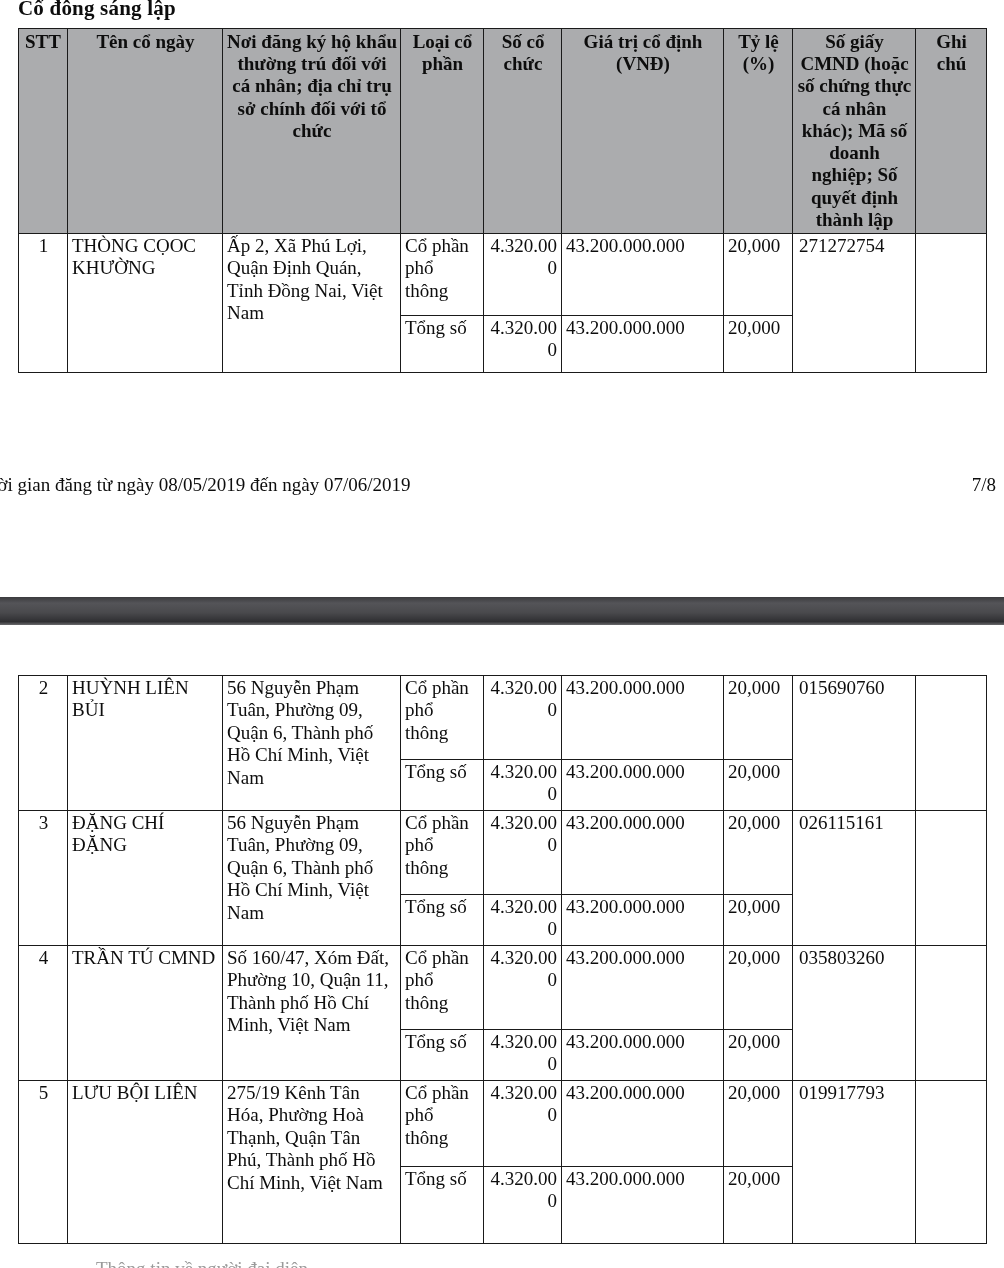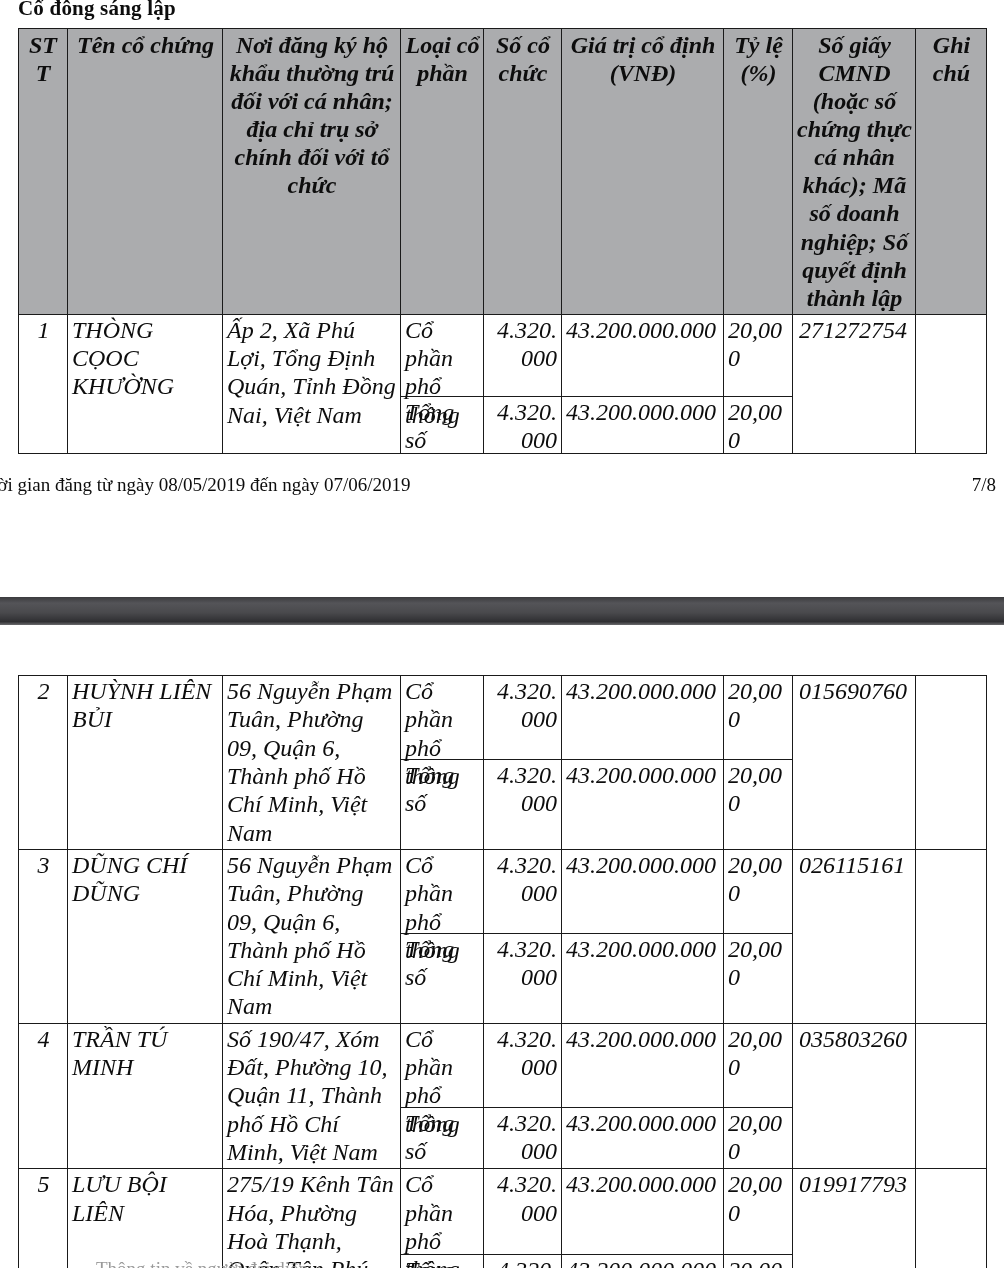--- a/index.html
+++ b/index.html
@@ -26,23 +26,22 @@
     font-weight: bold;
     letter-spacing: .2px;
     line-height: 1.15;
     white-space: nowrap;
   }
 
   .tbl {
     position: absolute;
     border-collapse: collapse;
     table-layout: fixed;
-    font-size: 24px;
+    font-size: 19px;
     line-height: 1.18;
-    font-style: italic;
   }
   .tbl td, .tbl th {
     border: 1.6px solid #1a1a1a;
     padding: 1px 3px 2px 4px;
     vertical-align: top;
     font-weight: normal;
     text-align: left;
     word-wrap: break-word;
     overflow-wrap: break-word;
     hyphens: none;
@@ -137,35 +136,35 @@
       <col class="c-type">
     <col class="c-qty">
       <col class="c-val">
       <col class="c-pct">
       <col class="c-id">
       <col class="c-note">
   </colgroup>
   <thead>
     <tr>
       <th class="h-stt">STT</th>
-      <th>Tên cổ chứng</th>
+      <th>Tên cổ ngày</th>
       <th>Nơi đăng ký hộ khẩu thường trú đối với cá nhân; địa chỉ trụ sở chính đối với tổ chức</th>
       <th>Loại cổ phần</th>
       <th>Số cổ chức</th>
       <th>Giá trị cổ định (VNĐ)</th>
       <th>Tỷ lệ (%)</th>
       <th>Số giấy CMND (hoặc số chứng thực cá nhân khác); Mã số doanh nghiệp; Số quyết định thành lập</th>
       <th>Ghi chú</th>
     </tr>
   </thead>
   <tbody id="body-page1">
       <tr>
         <td class="stt">1</td>
         <td>THÒNG CỌOC KHƯỜNG</td>
-        <td>Ấp 2, Xã Phú Lợi, Tổng Định Quán, Tỉnh Đồng Nai, Việt Nam</td>
+        <td>Ấp 2, Xã Phú Lợi, Quận Định Quán, Tỉnh Đồng Nai, Việt Nam</td>
         <td style="padding: 0px; vertical-align: top;">
           <div style="display: block;">
             <div style="height: 82px; box-sizing: border-box; border-bottom: 1.6px solid rgb(26, 26, 26); padding: 1px 4px 0px; text-align: left; line-height: 1.18;">Cổ phần phổ thông</div>
             <div style="height: 56px; box-sizing: border-box; padding: 1px 4px 0px; text-align: left; line-height: 1.18;">Tổng số</div>
           </div>
         </td>
         <td style="padding: 0px; vertical-align: top;">
           <div style="display: block;">
             <div style="height: 82px; box-sizing: border-box; border-bottom: 1.6px solid rgb(26, 26, 26); padding: 1px 4px 0px; text-align: right; line-height: 1.18;">4.320.000</div>
             <div style="height: 56px; box-sizing: border-box; padding: 1px 4px 0px; text-align: right; line-height: 1.18;">4.320.000</div>
@@ -235,21 +234,21 @@
           <div style="display: block;">
             <div style="height: 84px; box-sizing: border-box; border-bottom: 1.6px solid rgb(26, 26, 26); padding: 1px 4px 0px; text-align: left; line-height: 1.18;">20,000</div>
             <div style="height: 50px; box-sizing: border-box; padding: 1px 4px 0px; text-align: left; line-height: 1.18;">20,000</div>
           </div>
         </td>
         <td class="idno">015690760</td>
         <td class="note"></td>
       </tr>
       <tr>
         <td class="stt">3</td>
-        <td>DŨNG CHÍ DŨNG</td>
+        <td>ĐẶNG CHÍ ĐẶNG</td>
         <td>56 Nguyễn Phạm Tuân, Phường 09, Quận 6, Thành phố Hồ Chí Minh, Việt Nam</td>
         <td style="padding: 0px; vertical-align: top;">
           <div style="display: block;">
             <div style="height: 84px; box-sizing: border-box; border-bottom: 1.6px solid rgb(26, 26, 26); padding: 1px 4px 0px; text-align: left; line-height: 1.18;">Cổ phần phổ thông</div>
             <div style="height: 50px; box-sizing: border-box; padding: 1px 4px 0px; text-align: left; line-height: 1.18;">Tổng số</div>
           </div>
         </td>
         <td style="padding: 0px; vertical-align: top;">
           <div style="display: block;">
             <div style="height: 84px; box-sizing: border-box; border-bottom: 1.6px solid rgb(26, 26, 26); padding: 1px 4px 0px; text-align: right; line-height: 1.18;">4.320.000</div>
@@ -266,22 +265,22 @@
           <div style="display: block;">
             <div style="height: 84px; box-sizing: border-box; border-bottom: 1.6px solid rgb(26, 26, 26); padding: 1px 4px 0px; text-align: left; line-height: 1.18;">20,000</div>
             <div style="height: 50px; box-sizing: border-box; padding: 1px 4px 0px; text-align: left; line-height: 1.18;">20,000</div>
           </div>
         </td>
         <td class="idno">026115161</td>
         <td class="note"></td>
       </tr>
       <tr>
         <td class="stt">4</td>
-        <td>TRẦN TÚ MINH</td>
-        <td>Số 190/47, Xóm Đất, Phường 10, Quận 11, Thành phố Hồ Chí Minh, Việt Nam</td>
+        <td>TRẦN TÚ CMND</td>
+        <td>Số 160/47, Xóm Đất, Phường 10, Quận 11, Thành phố Hồ Chí Minh, Việt Nam</td>
         <td style="padding: 0px; vertical-align: top;">
           <div style="display: block;">
             <div style="height: 84px; box-sizing: border-box; border-bottom: 1.6px solid rgb(26, 26, 26); padding: 1px 4px 0px; text-align: left; line-height: 1.18;">Cổ phần phổ thông</div>
             <div style="height: 50px; box-sizing: border-box; padding: 1px 4px 0px; text-align: left; line-height: 1.18;">Tổng số</div>
           </div>
         </td>
         <td style="padding: 0px; vertical-align: top;">
           <div style="display: block;">
             <div style="height: 84px; box-sizing: border-box; border-bottom: 1.6px solid rgb(26, 26, 26); padding: 1px 4px 0px; text-align: right; line-height: 1.18;">4.320.000</div>
             <div style="height: 50px; box-sizing: border-box; padding: 1px 4px 0px; text-align: right; line-height: 1.18;">4.320.000</div>

